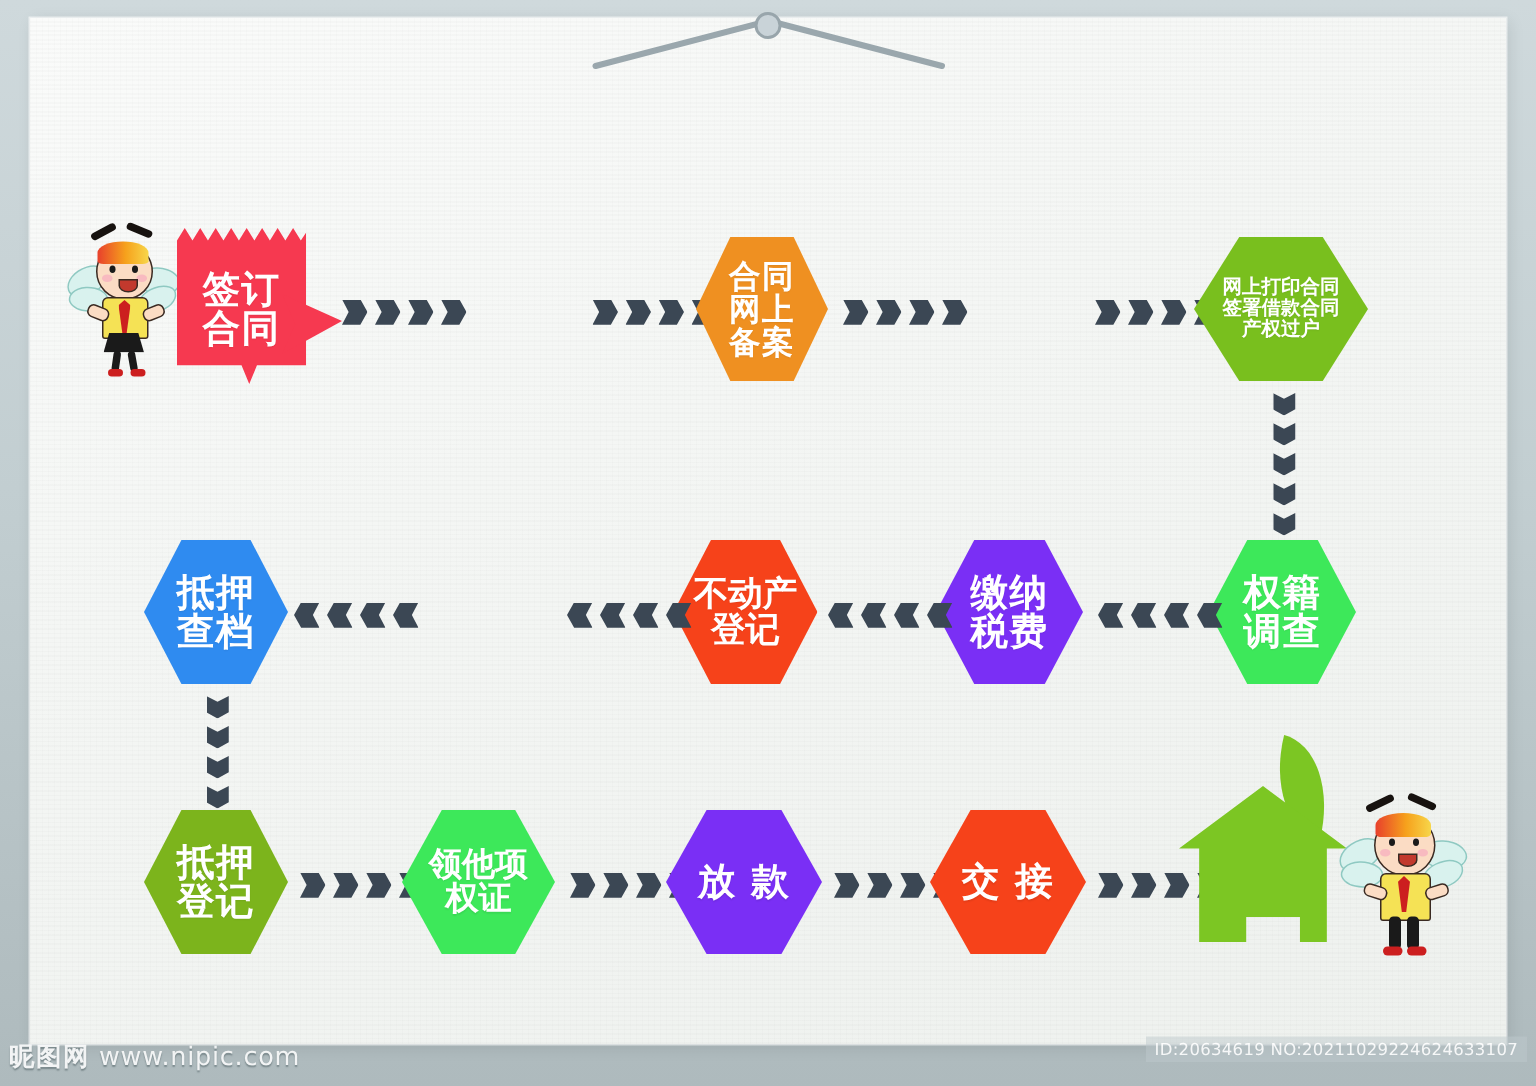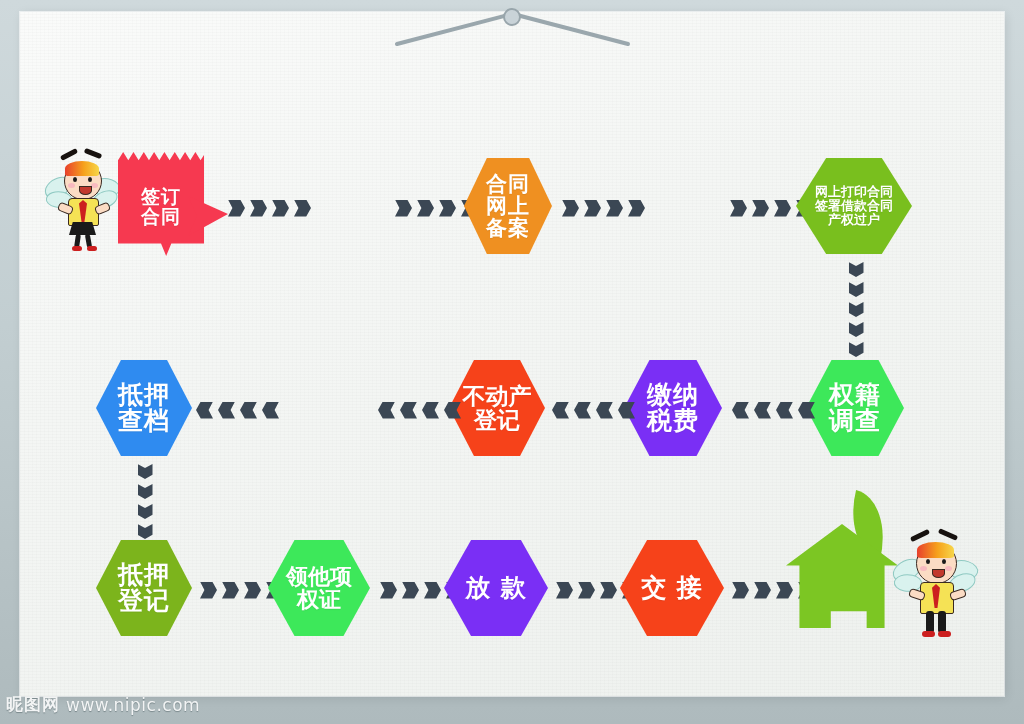--- a/index.html
+++ b/index.html
@@ -53,21 +53,21 @@
   #n1 .ticket{
     position:absolute;left:0;top:0;width:86px;height:104px;background:#f63950;
     clip-path:polygon(0 8%,6% 0,12% 8%,18% 0,24% 8%,30% 0,36% 8%,42% 0,48% 8%,
       54% 0,60% 8%,66% 0,72% 8%,78% 0,84% 8%,90% 0,96% 8%,100% 3%,
       100% 88%,62% 88%,56% 100%,50% 88%,0 88%);
   }
   #n1 .tip{
     position:absolute;left:70px;top:44px;width:40px;height:40px;background:#f63950;
     clip-path:polygon(0 0,100% 45%,0 100%,22% 50%);
   }
-  #n1 .lbl{position:relative;z-index:3;font-size:19px;padding-top:4px;}
+  #n1 .lbl{position:relative;z-index:3;font-size:25px;padding-top:4px;}
 
   
   .arrows{position:absolute;display:flex;align-items:center;}
   .arrows.h{height:20px;gap:5px;}
   .arrows.v{width:20px;flex-direction:column;gap:5px;}
   .chev{width:17px;height:17px;background:#3b4754;}
   .arrows.right .chev{clip-path:polygon(0 0,72% 0,100% 50%,72% 100%,0 100%,26% 50%);}
   .arrows.left  .chev{clip-path:polygon(28% 0,100% 0,74% 50%,100% 100%,28% 100%,0 50%);}
   .arrows.down  .chev{clip-path:polygon(0 0,0 72%,50% 100%,100% 72%,100% 0,50% 26%);
                       width:15px;height:15px;}
@@ -331,14 +331,15 @@
     <div class="leg" style="left:30px;top:83px;width:8px;height:22px;"></div>
     <div class="leg" style="left:42px;top:83px;width:8px;height:22px;"></div>
     <div class="shoe" style="left:26px;top:103px;width:13px;height:6px;"></div>
     <div class="shoe" style="left:42px;top:103px;width:13px;height:6px;"></div>
   </div>
 
   <div id="wm-left">
     <span class="logo">昵图网</span>
     <span>www.nipic.com</span>
   </div>
+  <div id="wm-right">ID:20634619 NO:20211029224624633107</div>
 
 </div>
 
 </body></html>

